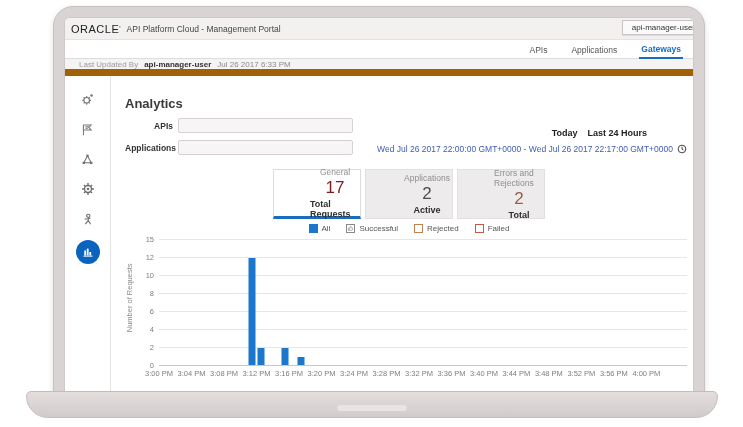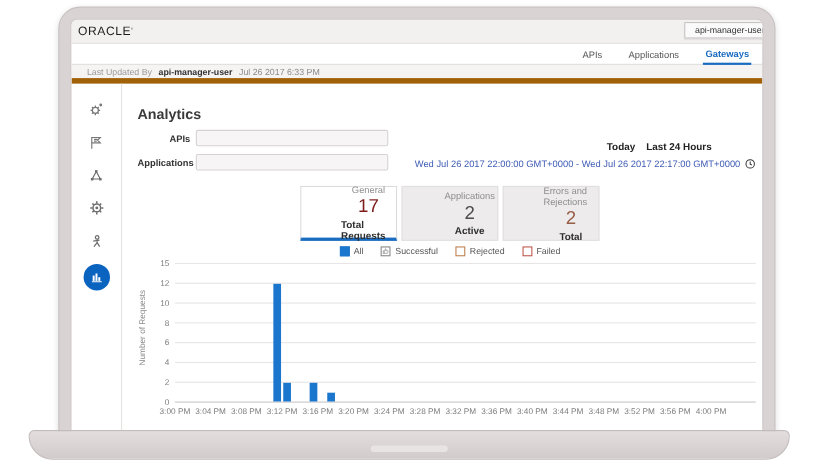--- a/index.html
+++ b/index.html
@@ -27,21 +27,21 @@
               padding:0 9px; background:#fbfafa; border:1px solid #c9c4c4; font-size:8px; color:#333;
               box-shadow:0 1px 1px rgba(0,0,0,.08); white-space:nowrap; cursor:pointer; }
 
   
   .tabs { height:19px; background:#fff; border-bottom:1px solid #dcdcdc;
           display:flex; justify-content:flex-end; align-items:flex-end; gap:20px; padding-right:10px; }
   .tab { font-size:8.5px; color:#555; padding:3px 2px; cursor:pointer; }
   .tab.active { color:#1a6cc0; border-bottom:2px solid #1a6cc0; margin-bottom:-1px; font-weight:bold; }
 
   
-  .statusbar { height:17px; background:#f6f3f3; border-bottom:5px solid #a16207;
+  .statusbar { height:17px; background:#f6f3f3; border-bottom:7px solid #a16207;
                display:flex; align-items:center; padding-left:14px; font-size:8px; gap:6px; }
   .statusbar .lbl { color:#9a9a9a; }
   .statusbar .usr { color:#333; font-weight:bold; }
   .statusbar .ts  { color:#8a8a8a; }
 
   
   .bodyrow { display:flex; height:321px; }
   .sidebar { width:46px; border-right:1px solid #e5e2e2; display:flex; flex-direction:column;
              align-items:center; padding-top:14px; gap:12px; }
   .sb-ic { width:18px; height:18px; display:flex; align-items:center; justify-content:center; cursor:pointer; }
@@ -97,20 +97,21 @@
 </style>
 </head>
 <body>
 
 <div class="device">
   <div class="screen">
 
     <div class="hdr">
       <span class="logo">ORACLE</span>
         <span class="logo-mark">'</span>
+      <span class="hdr-title">API Platform Cloud - Management Portal</span>
       <span class="user-btn">api-manager-user</span>
     </div>
 
     <div class="tabs">
       <span class="tab">APIs</span>
       <span class="tab">Applications</span>
       <span class="tab active">Gateways</span>
     </div>
 
     <div class="statusbar">

